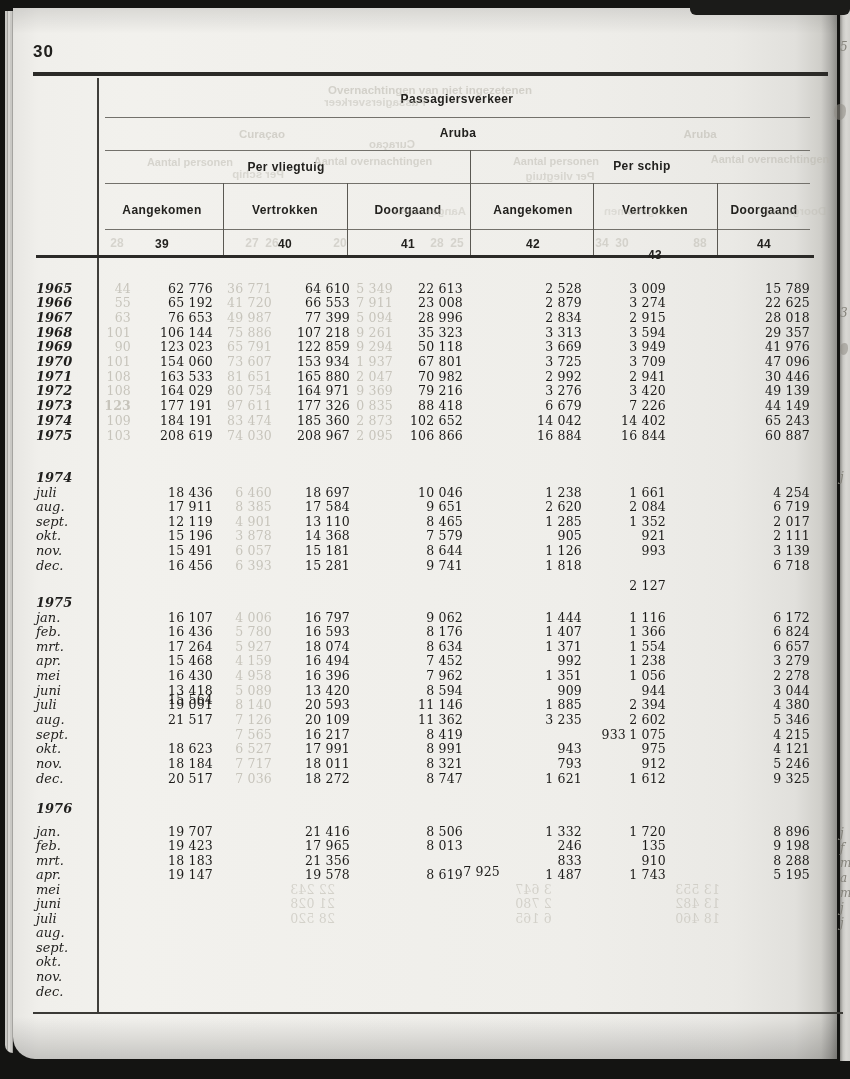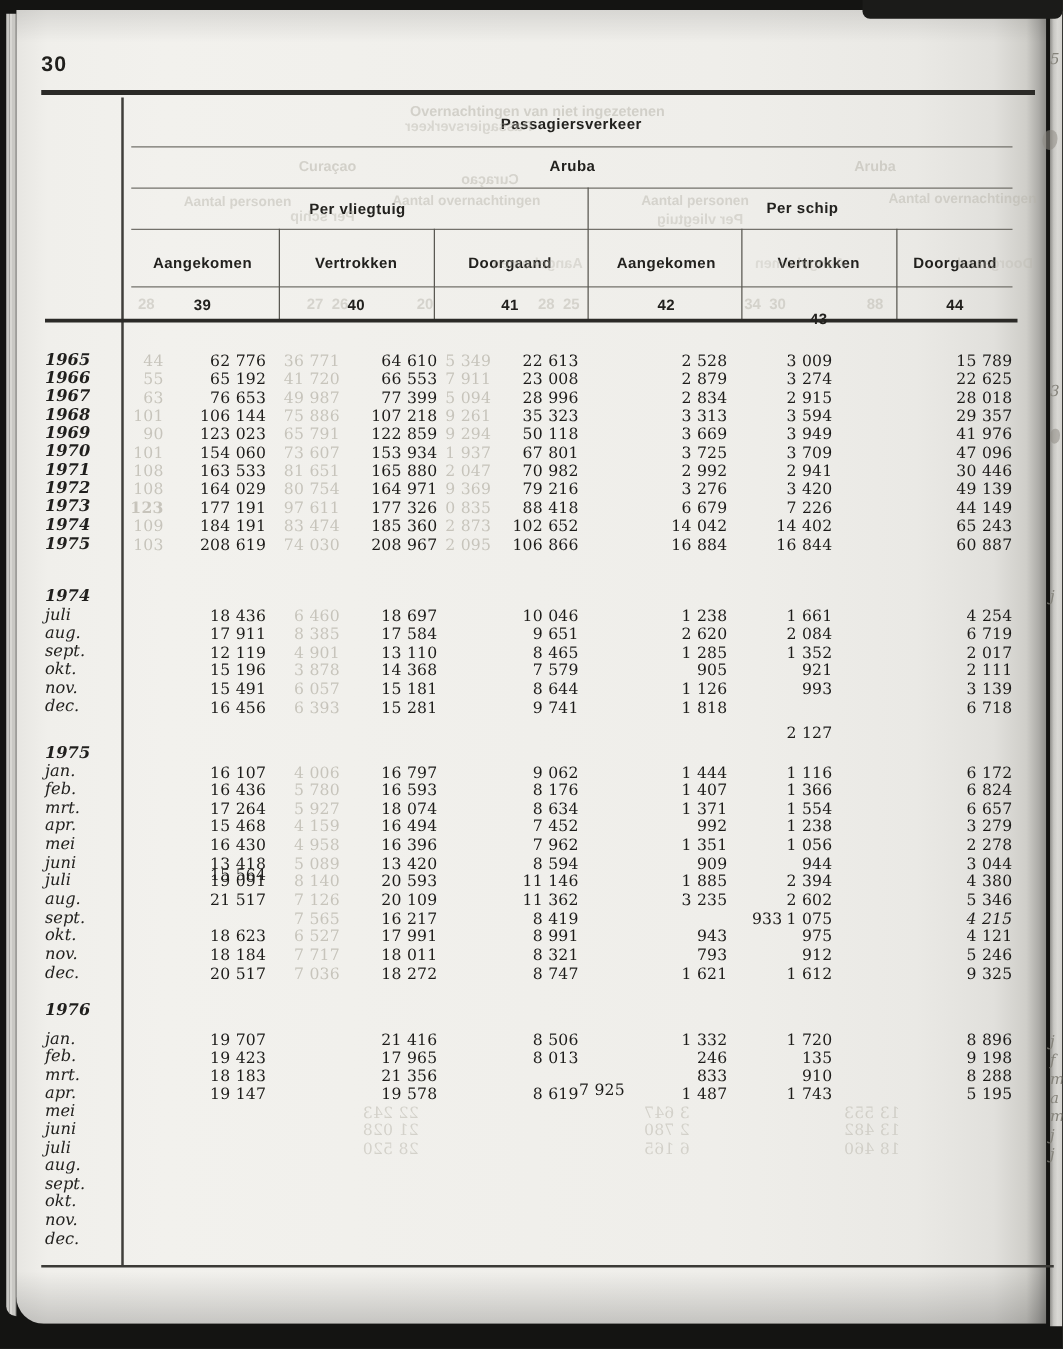--- a/index.html
+++ b/index.html
@@ -265,21 +265,21 @@
       <span class="cell" style="left: 333px; top: 713.05px; width: 130px;">11 362</span>
       <span class="cell" style="left: 452px; top: 713.05px; width: 130px;">3 235</span>
       <span class="cell" style="left: 536px; top: 713.05px; width: 130px;">2 602</span>
       <span class="cell" style="left: 680px; top: 713.05px; width: 130px;">5 346</span>
       <span class="rlabel" style="left: 36px; top: 727.7px;">sept.</span>
       <span class="cell" style="left: 83px; top: 693px; width: 130px;">15 564</span>
       <span class="cell" style="left: 220px; top: 727.7px; width: 130px;">16 217</span>
       <span class="cell" style="left: 333px; top: 727.7px; width: 130px;">8 419</span>
       <span class="cell" style="left: 452px; top: 727.7px; width: 130px; margin-left: 44px;">933</span>
       <span class="cell" style="left: 536px; top: 727.7px; width: 130px;">1 075</span>
-      <span class="cell" style="left: 680px; top: 727.7px; width: 130px; font-style: italic;">4 215</span>
+      <span class="cell" style="left: 680px; top: 727.7px; width: 130px;">4 215</span>
       <span class="rlabel" style="left: 36px; top: 742.35px;">okt.</span>
       <span class="cell" style="left: 83px; top: 742.35px; width: 130px;">18 623</span>
       <span class="cell" style="left: 220px; top: 742.35px; width: 130px;">17 991</span>
       <span class="cell" style="left: 333px; top: 742.35px; width: 130px;">8 991</span>
       <span class="cell" style="left: 452px; top: 742.35px; width: 130px;">943</span>
       <span class="cell" style="left: 536px; top: 742.35px; width: 130px;">975</span>
       <span class="cell" style="left: 680px; top: 742.35px; width: 130px;">4 121</span>
       <span class="rlabel" style="left: 36px; top: 757px;">nov.</span>
       <span class="cell" style="left: 83px; top: 757px; width: 130px;">18 184</span>
       <span class="cell" style="left: 220px; top: 757px; width: 130px;">18 011</span>

